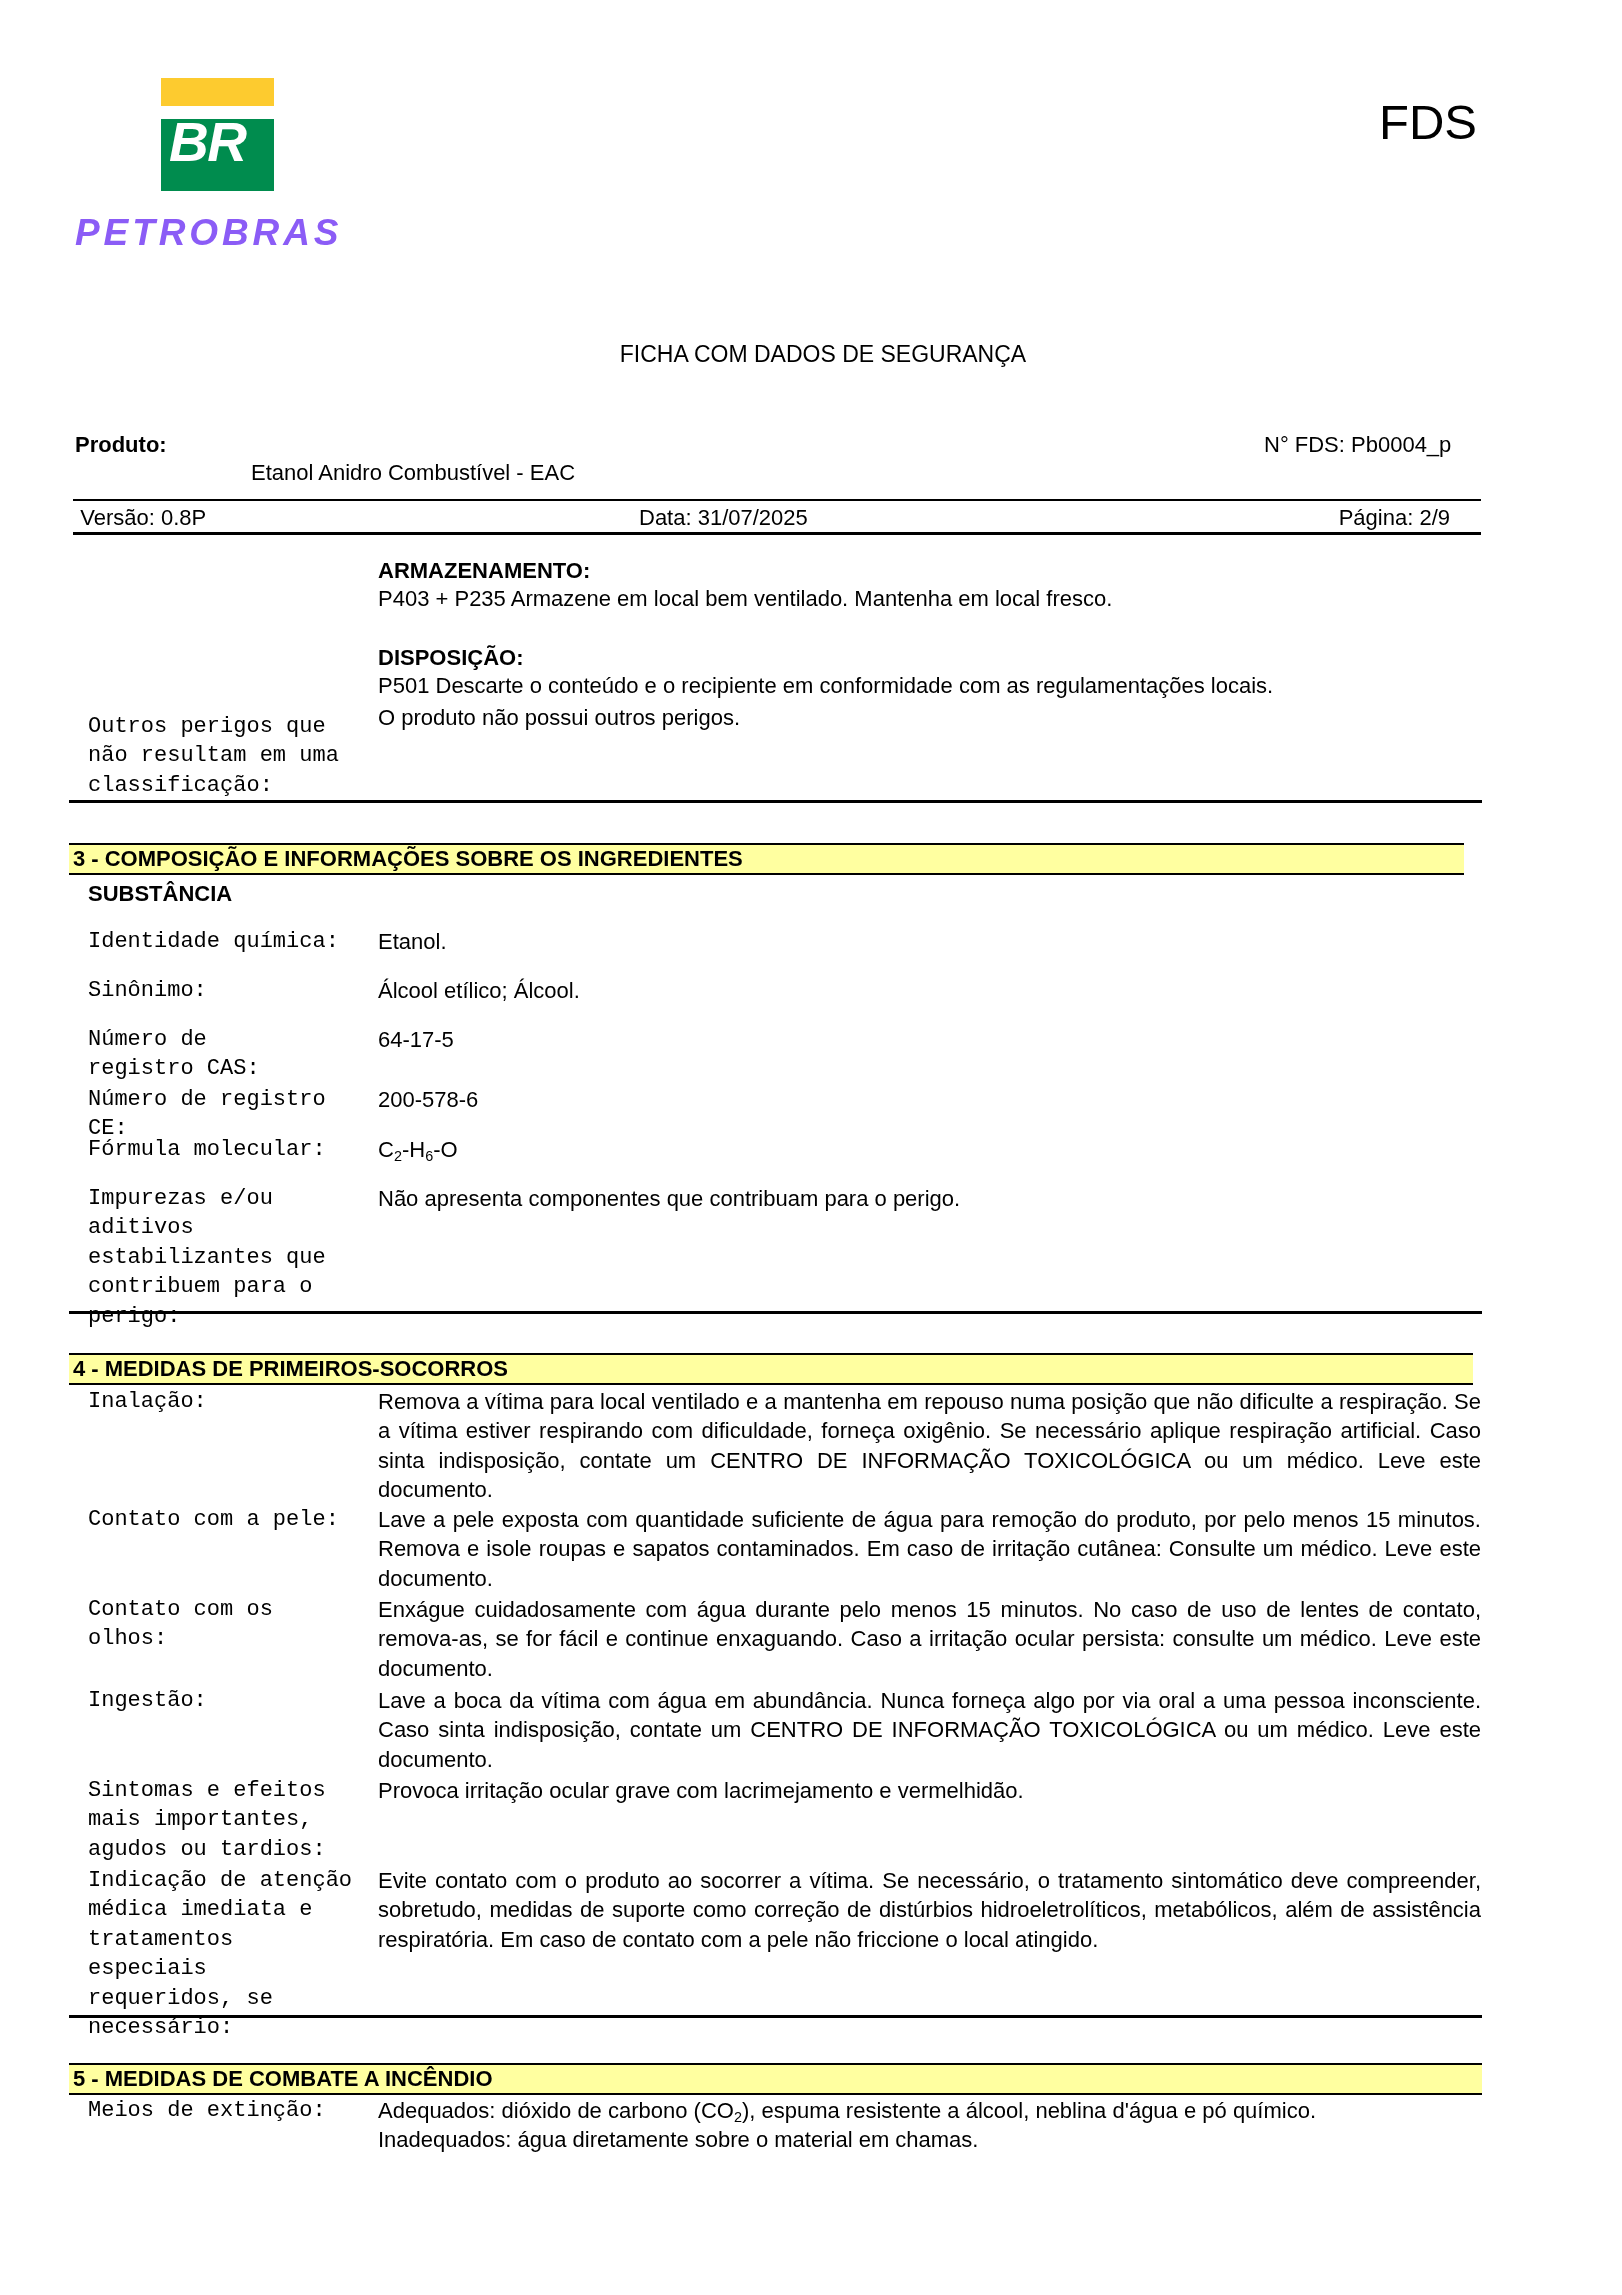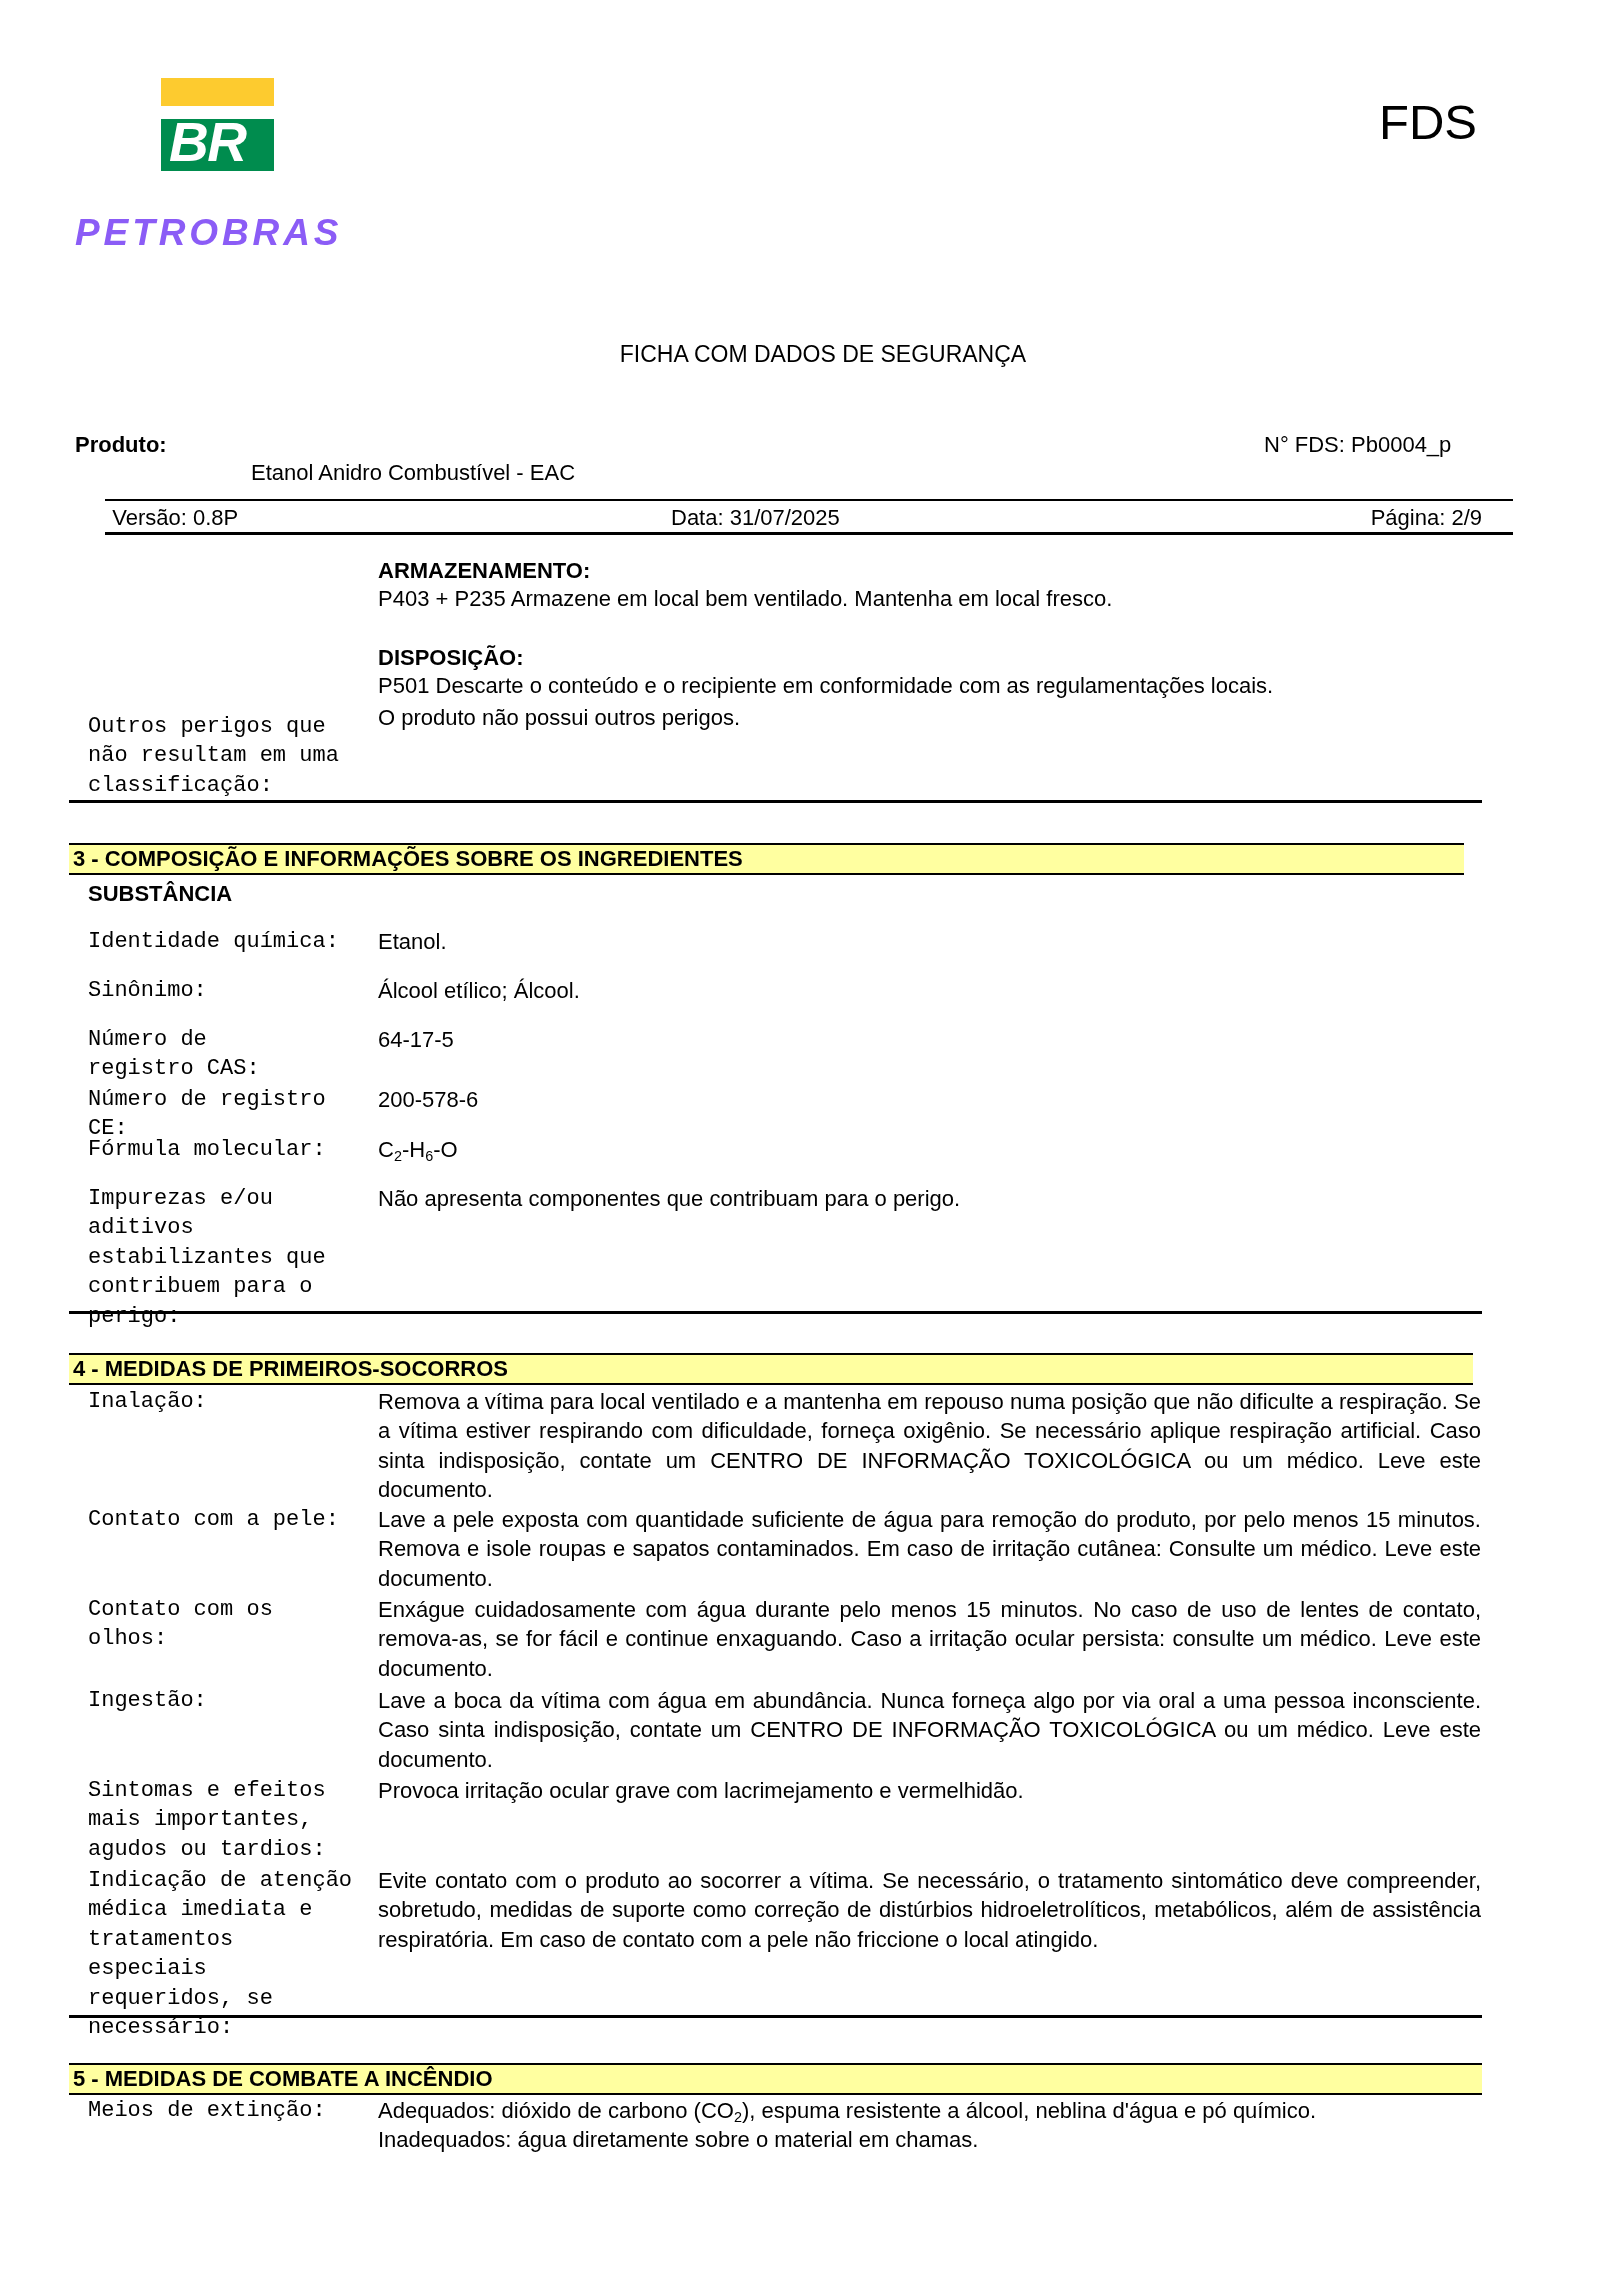--- a/index.html
+++ b/index.html
@@ -3,37 +3,37 @@
 <meta charset="utf-8">
 <style>
   html, body { margin: 0; padding: 0; background: #ffffff; }
   body {
     width: 1622px; height: 2295px; position: relative; overflow: hidden;
     font-family: "Liberation Sans", sans-serif; color: #000;
   }
   .abs { position: absolute; }
   
   .logo-yellow { left: 161px; top: 78px; width: 113px; height: 27.5px; background: #FDCB2F; }
-  .logo-green { left: 161px; top: 119px; width: 113px; height: 52px; background: #008C4E; overflow: hidden; }
+  .logo-green { left: 161px; top: 119px; width: 113px; height: 72px; background: #008C4E; overflow: hidden; }
   .logo-br {
     position: absolute; left: 7.9px; top: -3.9px;
     font-family: "Liberation Sans", sans-serif; font-weight: bold; font-style: italic;
     font-size: 55px; color: #ffffff; letter-spacing: -1.3px; line-height: 55px;
   }
   .logo-word {
     left: 75px; top: 213px; font-weight: bold; font-style: italic;
     font-size: 37px; color: #8b5cf6; letter-spacing: 3.9px; line-height: 39px;
   }
   .fds-corner { left: 1379px; top: 96px; font-size: 49px; line-height: 52px; }
   .doc-title { left: 0; width: 1622px; top: 335px; text-align: center; font-size: 23px; line-height: 39px; padding-left: 12px; }
 
   .prod-label { left: 75px; top: 432px; font-size: 22px; font-weight: bold; line-height: 26px; }
   .prod-value { left: 251px; top: 432px; font-size: 22px; line-height: 26px; margin-top: 28px; }
   .prod-fds { left: 1264px; top: 432px; font-size: 22px; line-height: 26px; }
-  .meta-row { left: 73px; top: 499px; width: 1408px; height: 36px; margin-left: 32px; }
+  .meta-row { left: 73px; top: 499px; width: 1408px; height: 36px; }
   .meta-row .line-top { position:absolute; left:0; top:0; width:100%; height:2px; background:#000; }
   .meta-row .line-bot { position:absolute; left:0; top:33px; width:100%; height:2.6px; background:#000; }
   .meta-row span { position: absolute; top: 5.9px; font-size: 22px; line-height: 26px; }
   .meta-version { left: 7.2px; }
   .meta-date { left: 566px; }
   .meta-page { right: 31px; }
 
   .txt { font-size: 22px; line-height: 29.4px; }
   .bold { font-weight: bold; }
 

